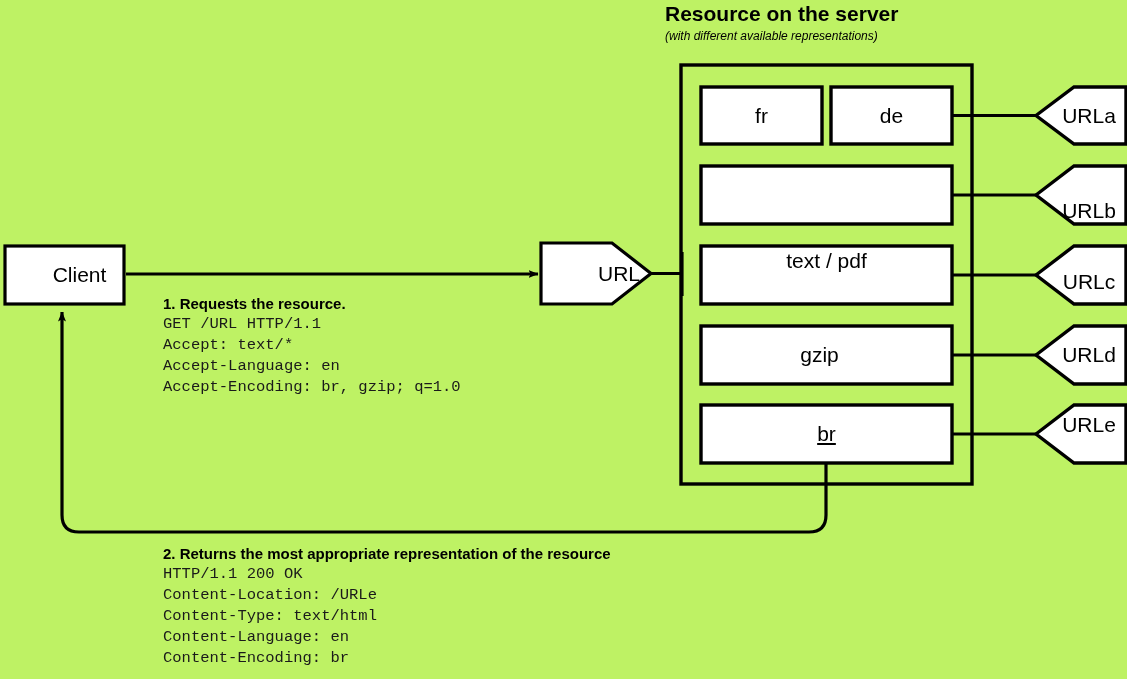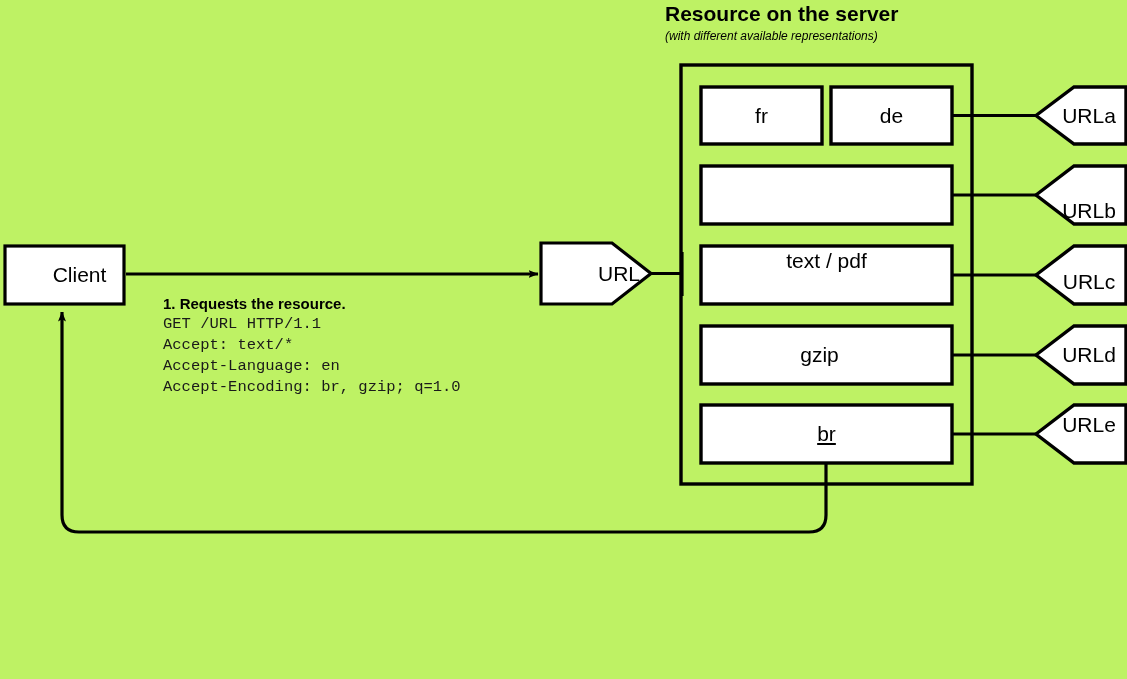--- a/index.html
+++ b/index.html
@@ -141,14 +141,22 @@
   <div class="lbl url-label" style="left:1052px; top:405px; width:74px; height:40px;text-align:right;">URLe</div>
 
   <div class="note" id="note-request">
     <div class="note-title">1. Requests the resource.</div>
     <div class="note-body">GET /URL HTTP/1.1
 Accept: text/*
 Accept-Language: en
 Accept-Encoding: br, gzip; q=1.0</div>
   </div>
 
+  <div class="note" id="note-response">
+    <div class="note-title">2. Returns the most appropriate representation of the resource</div>
+    <div class="note-body">HTTP/1.1 200 OK
+Content-Location: /URLe
+Content-Type: text/html
+Content-Language: en
+Content-Encoding: br</div>
+  </div>
 
 </div>
 
 </body></html>

